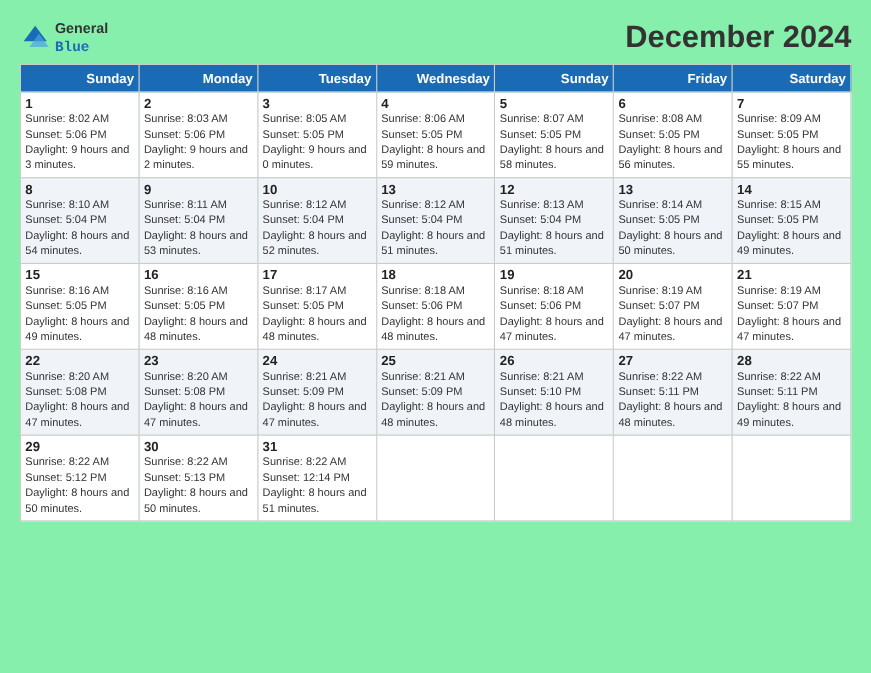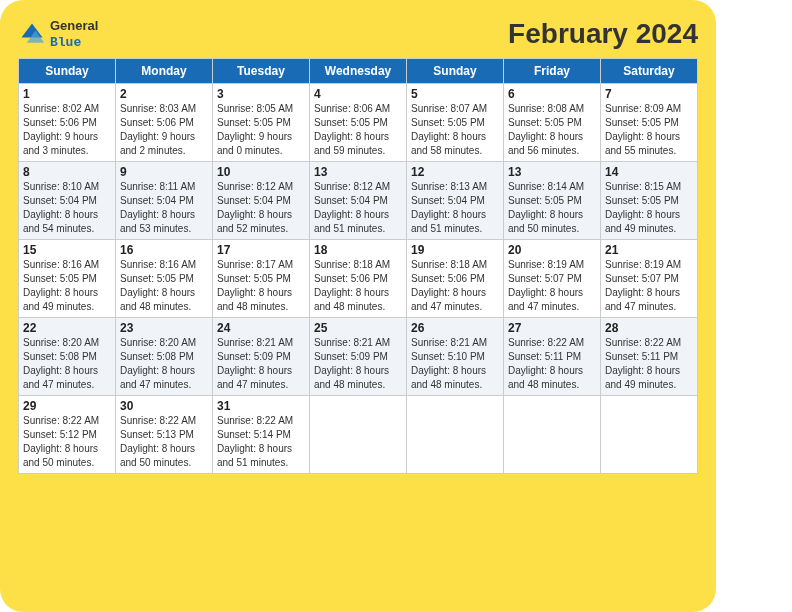--- a/index.html
+++ b/index.html
@@ -4,25 +4,24 @@
   <style>
     * { margin: 0; padding: 0; box-sizing: border-box; }
     body {
       font-family: Arial, sans-serif;
       background: #fff;
       width: 792px;
       height: 612px;
       overflow: hidden;
     }
     .page {
-      width: 716px;
+      width: 792px;
       height: 612px;
       padding: 18px 18px 12px 18px;
-      background: #fde047;
-      border-radius: 23px;
+      background: #86efac;
     }
     .header {
       display: flex;
       justify-content: space-between;
       align-items: flex-start;
       margin-bottom: 8px;
     }
     .logo {
       display: flex;
       align-items: center;
@@ -54,21 +53,21 @@
     }
     .calendar {
       width: 100%;
       border-collapse: collapse;
       font-size: 9.5px;
     }
     .calendar thead tr th {
       background: #1a6bb5;
       color: #fff;
       padding: 5px 4px;
-      text-align: center;
+      text-align: right;
       font-size: 12px;
       font-weight: bold;
       border: 1px solid #ccc;
     }
     .calendar tbody tr td {
       border: 1px solid #ccc;
       padding: 3px 4px;
       vertical-align: top;
       width: calc(100%/7);
       height: 78px;
@@ -102,21 +101,21 @@
       <svg class="logo-icon" viewBox="0 0 32 32">
         <polygon points="16,4 28,20 4,20" fill="#1a6bb5"></polygon>
         <polygon points="20,12 30,26 10,26" fill="#4aa3e0" opacity="0.7"></polygon>
       </svg>
       <div class="logo-text">
         <span class="logo-general">General</span><br>
         <span class="logo-blue">Blue</span>
       </div>
     </div>
     <div class="title-block">
-      <h1>February 2024</h1>
+      <h1>December 2024</h1>
     </div>
   </div>
 
   <table class="calendar">
     <thead>
       <tr>
         <th>Sunday</th>
         <th>Monday</th>
         <th>Tuesday</th>
         <th>Wednesday</th>
@@ -372,21 +371,21 @@
           <div class="day-info">
             <span>Sunrise: 8:22 AM</span><br>
             <span>Sunset: 5:13 PM</span><br>
             <span>Daylight: 8 hours and 50 minutes.</span>
           </div>
         </td>
           <td>
           <span class="day-num">31</span>
           <div class="day-info">
             <span>Sunrise: 8:22 AM</span><br>
-            <span>Sunset: 5:14 PM</span><br>
+            <span>Sunset: 12:14 PM</span><br>
             <span>Daylight: 8 hours and 51 minutes.</span>
           </div>
         </td>
           <td class="empty-cell"></td>
           <td class="empty-cell"></td>
           <td class="empty-cell"></td>
           <td class="empty-cell"></td>
         </tr>
       </tbody>
   </table>

